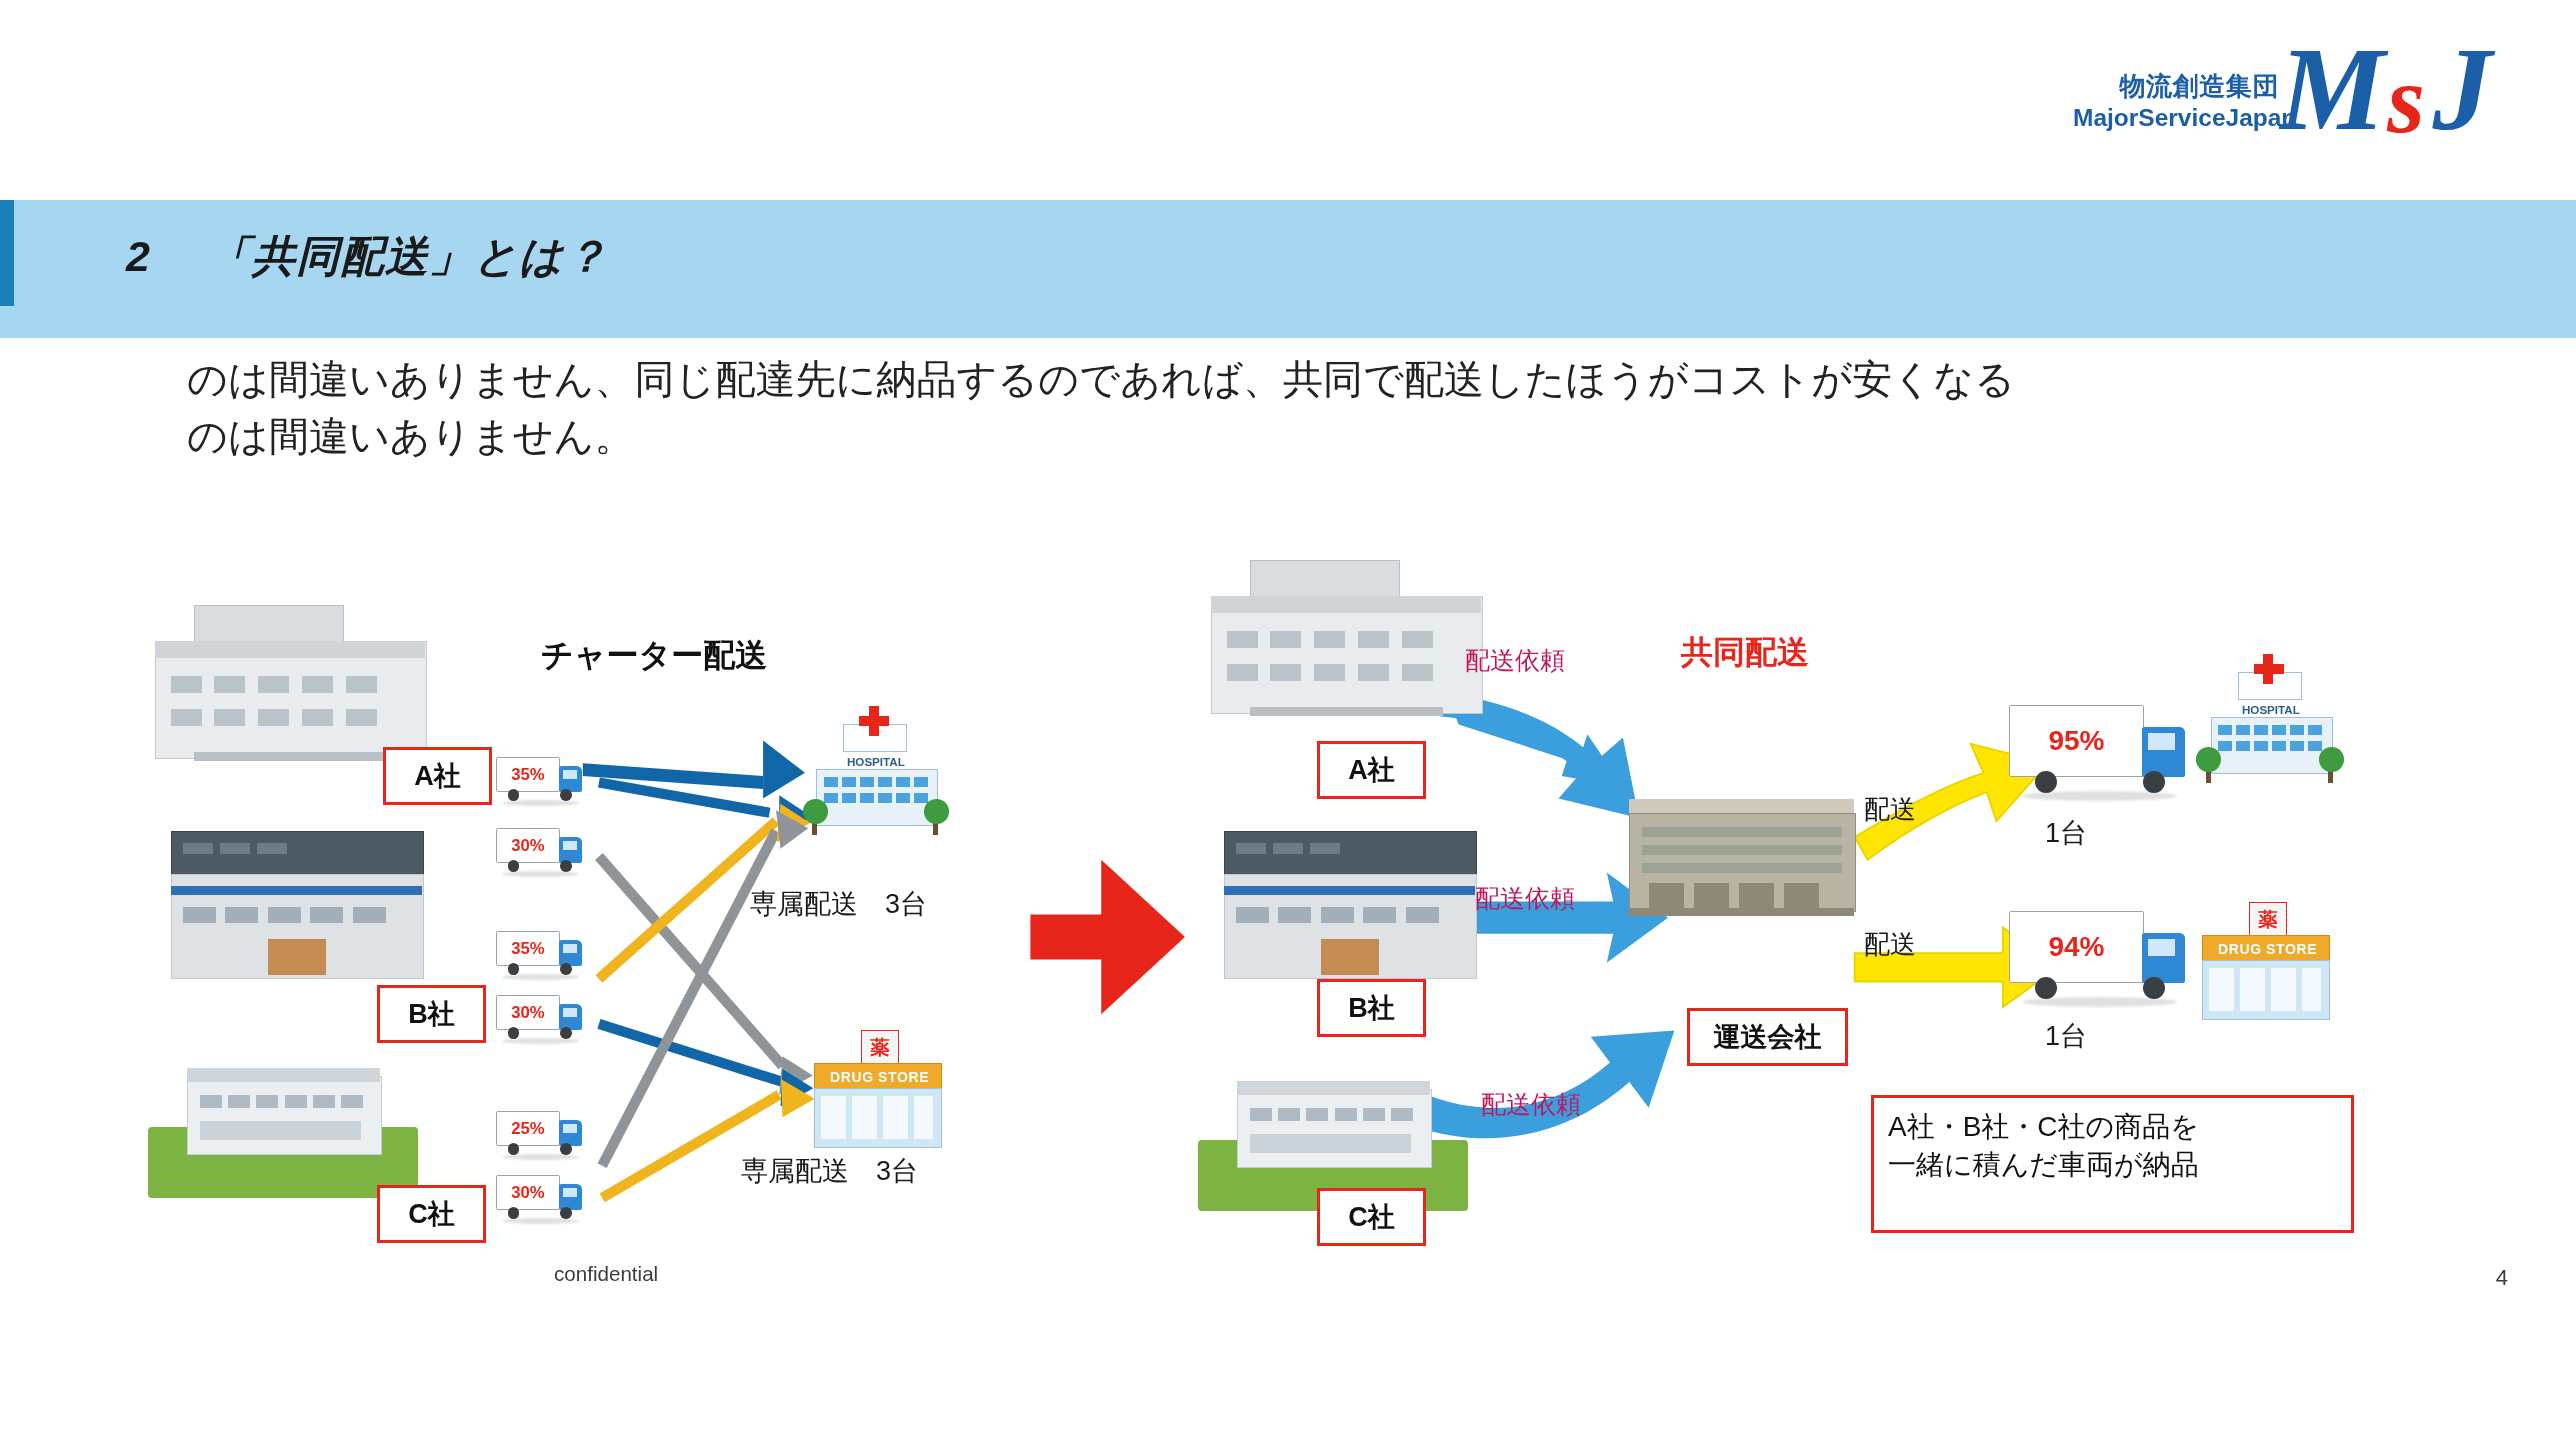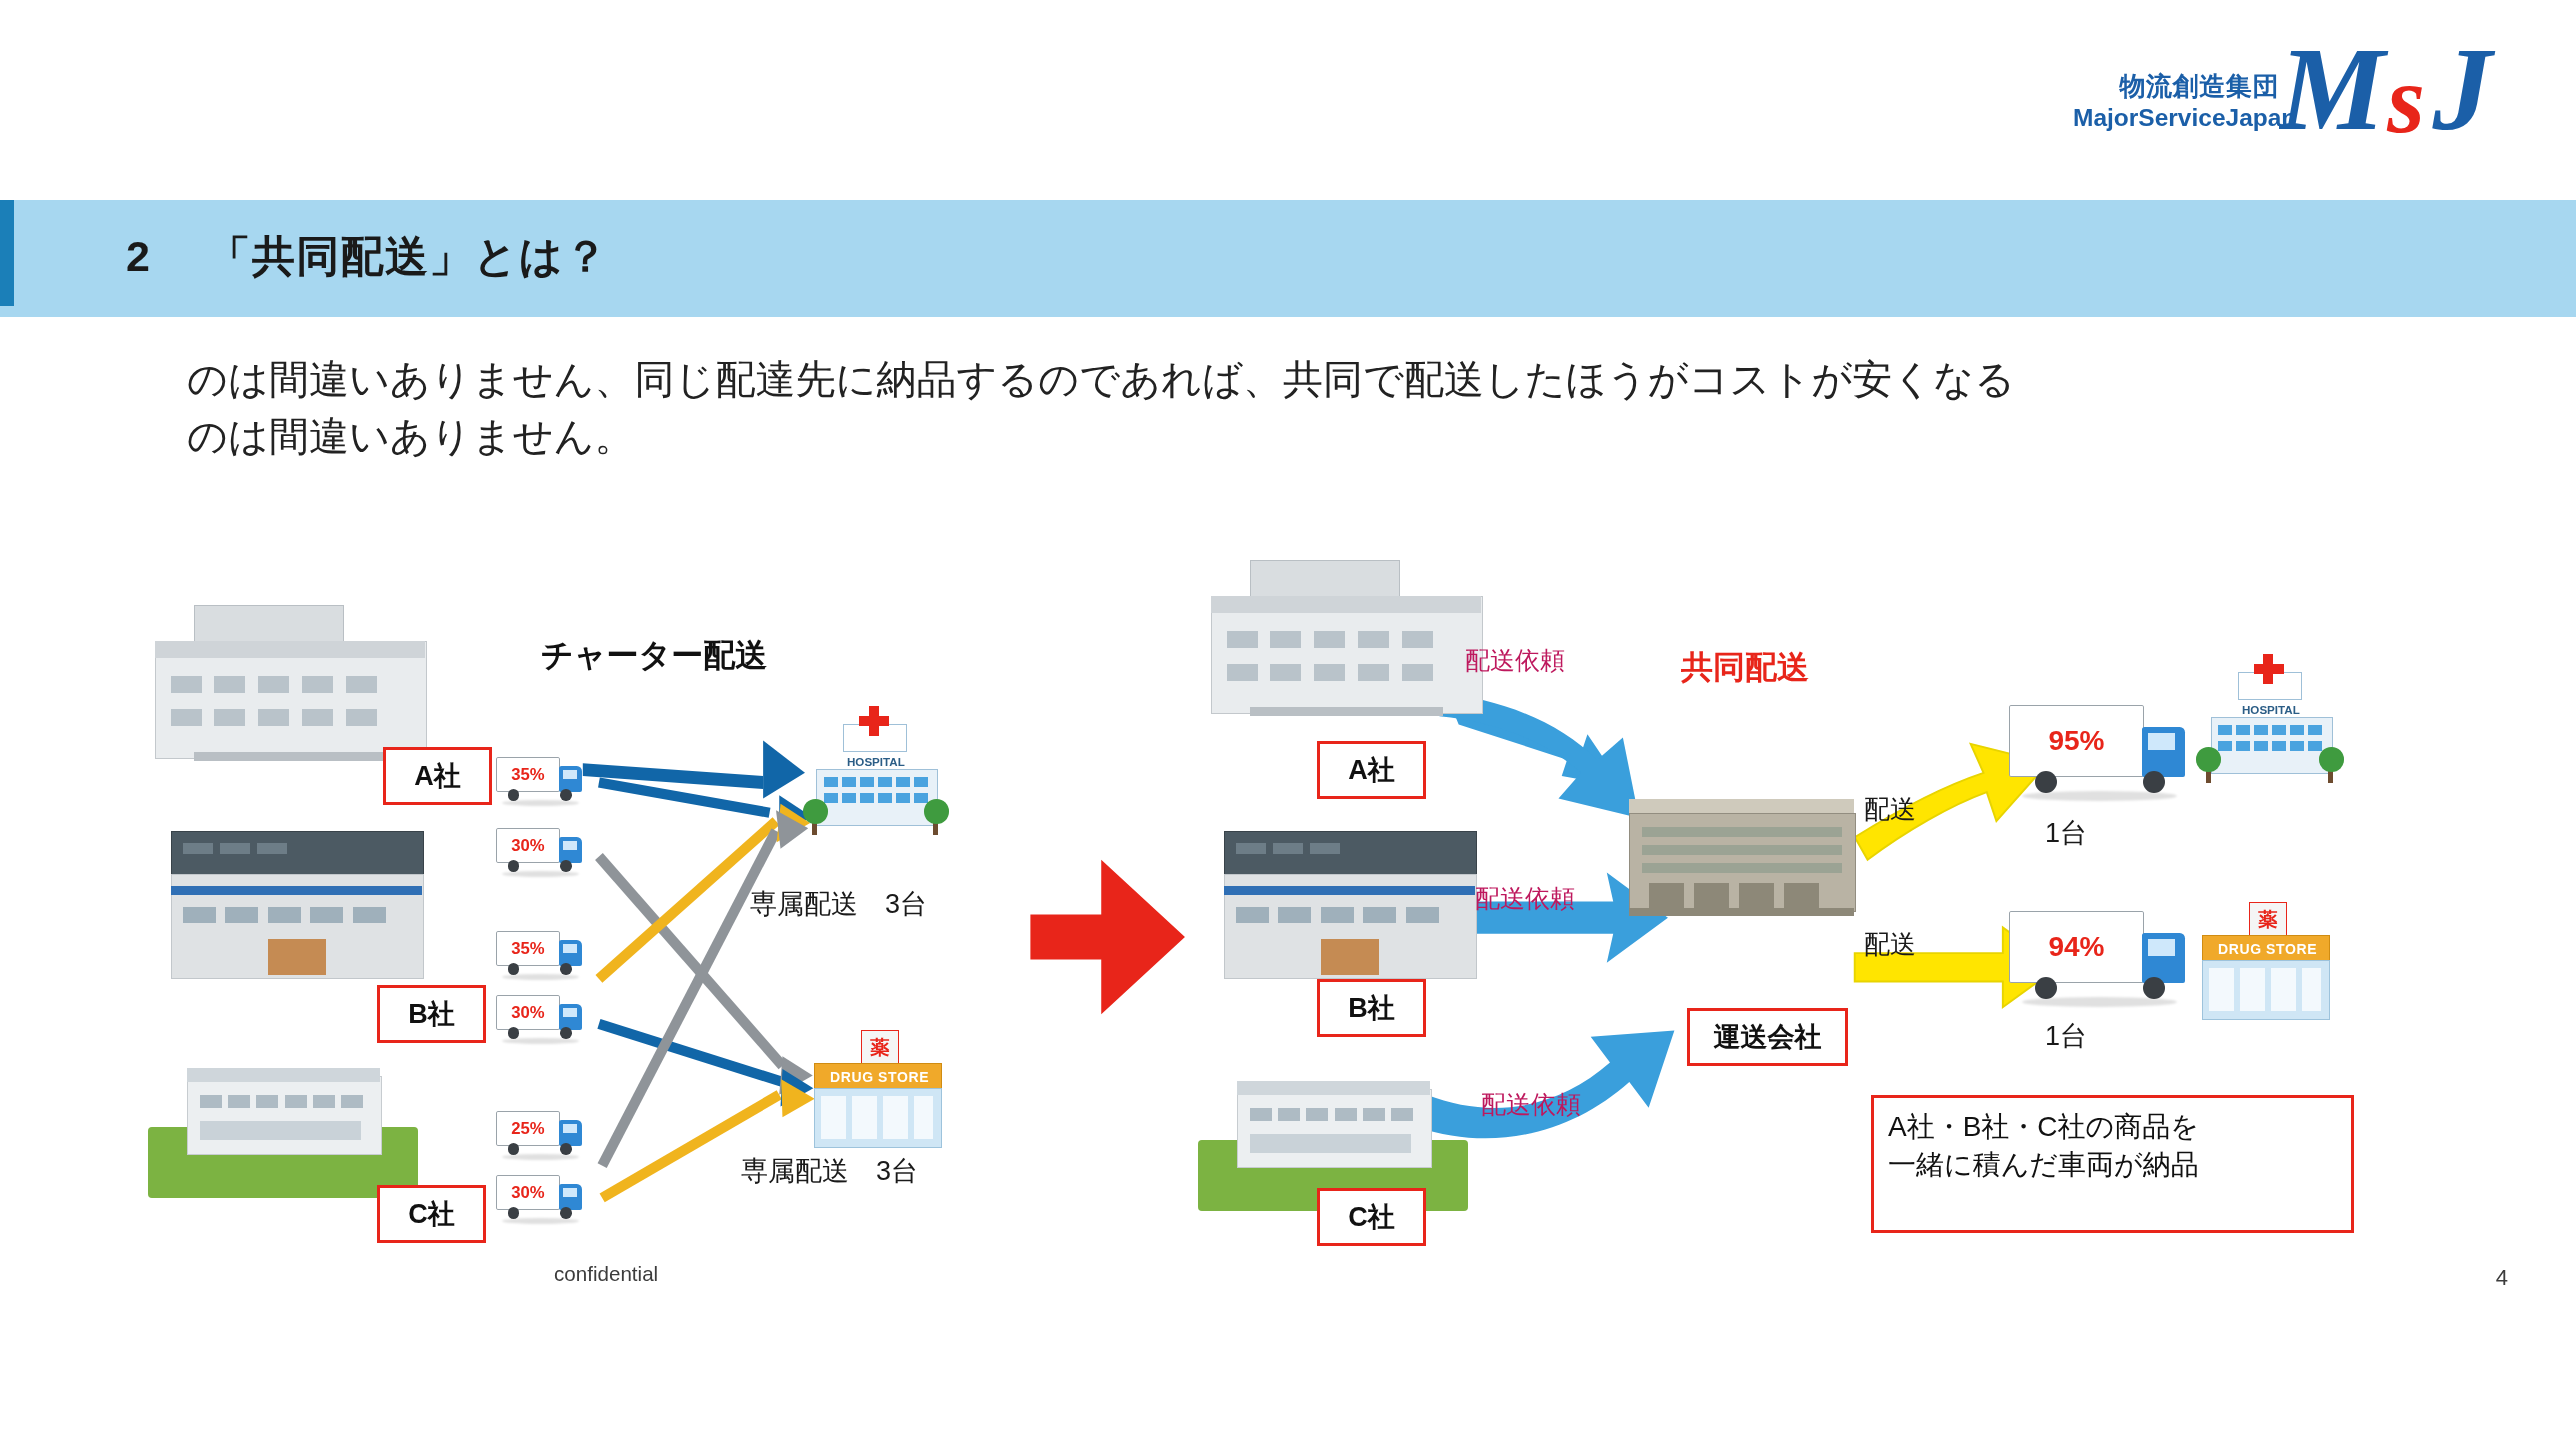--- a/index.html
+++ b/index.html
@@ -45,22 +45,23 @@
     width: 245px;
     height: 116px;
   }
 
   
   .title-band {
     position: absolute;
     left: 0;
     top: 200px;
     width: 2576px;
-    height: 117px;
+    height: 138px;
     background: #a7d7f0;
+    font-style: italic;
   }
   .title-band .bar {
     position: absolute;
     left: 0;
     top: 0;
     width: 14px;
     height: 106px;
     background: #1b7fb8;
   }
   .title-text {
@@ -477,21 +478,21 @@
     <div class="dtop" style="left:11.6px; top:33px; width:126px; height:26px;"></div>
     <div class="dtext" style="left:28px; top:39px;">DRUG STORE</div>
     <div class="dbody" style="left:11.6px; top:58px; width:126px; height:58px;"></div>
     <div class="dwin" style="left:19.3px; top:66px; width:24.5px; height:43px;"></div>
     <div class="dwin" style="left:50px; top:66px; width:24.5px; height:43px;"></div>
     <div class="dwin" style="left:81px; top:66px; width:24.5px; height:43px;"></div>
     <div class="dwin" style="left:112px; top:66px; width:19.3px; height:43px;"></div>
   </div>
   <div class="plain-label" style="left:741px; top:1153px;">専属配送　3台</div>
 
-  <div class="heading-red" style="left:1681px; top:646px;">共同配送</div>
+  <div class="heading-red" style="left:1681px; top:631px;">共同配送</div>
 
   <div class="bld factory" style="left:1211px; top:560px; width:277px; height:193px;">
     <div class="roofblk" style="left:39px; top:0; width:148px; height:39px;"></div>
     <div class="body" style="left:0; top:36px; width:270px; height:116px;"></div>
     <div class="shade" style="left:0; top:36px; width:270px; height:16.7px;"></div>
     <div class="win" style="left:15.5px; top:71px; width:31px; height:16.7px;"></div>
     <div class="win" style="left:59px; top:71px; width:31px; height:16.7px;"></div>
     <div class="win" style="left:103px; top:71px; width:31px; height:16.7px;"></div>
     <div class="win" style="left:147px; top:71px; width:31px; height:16.7px;"></div>
     <div class="win" style="left:191px; top:71px; width:31px; height:16.7px;"></div>

